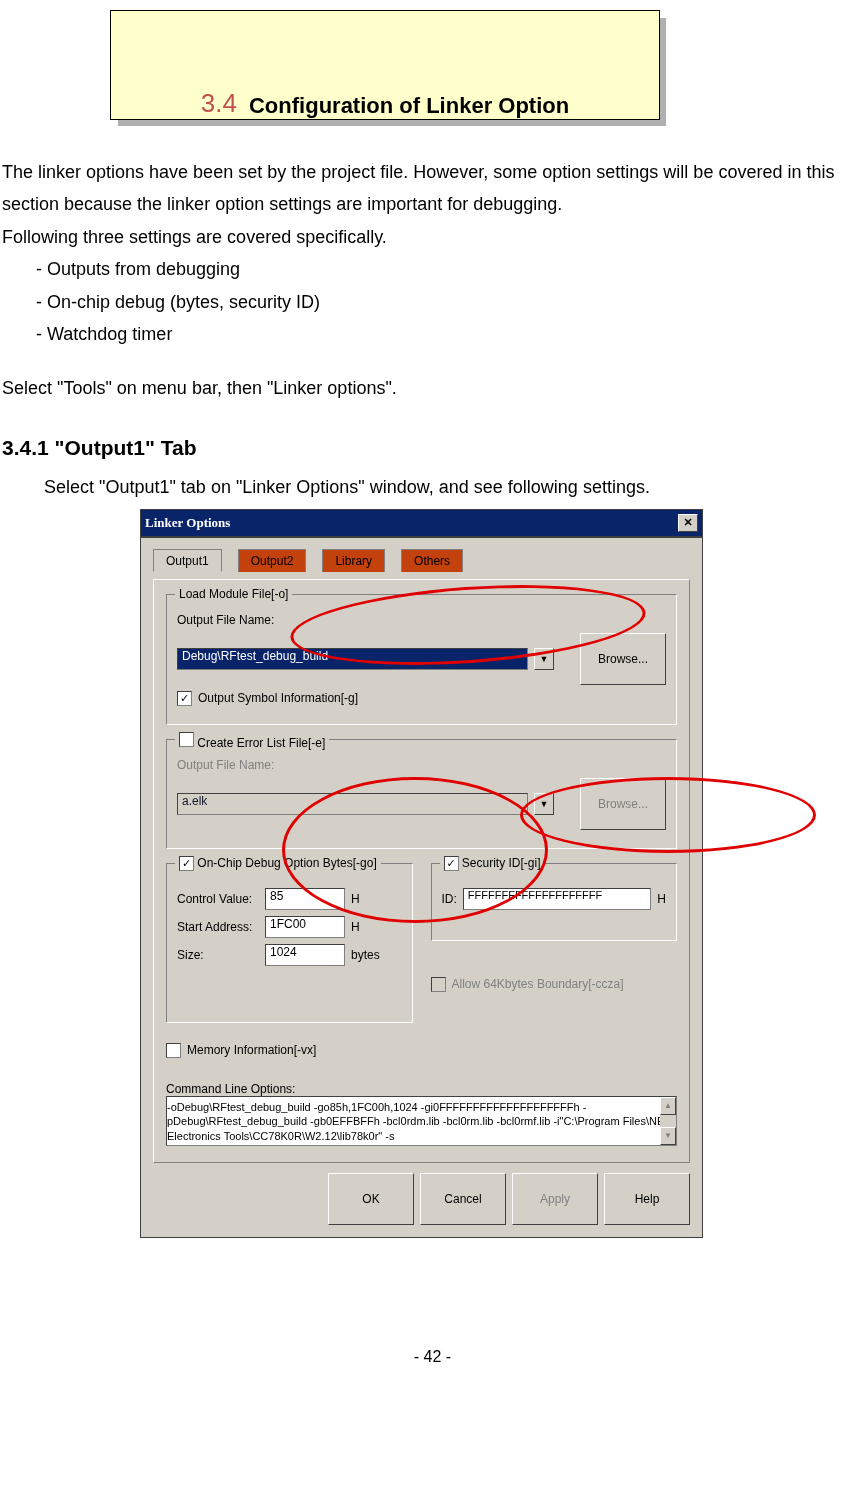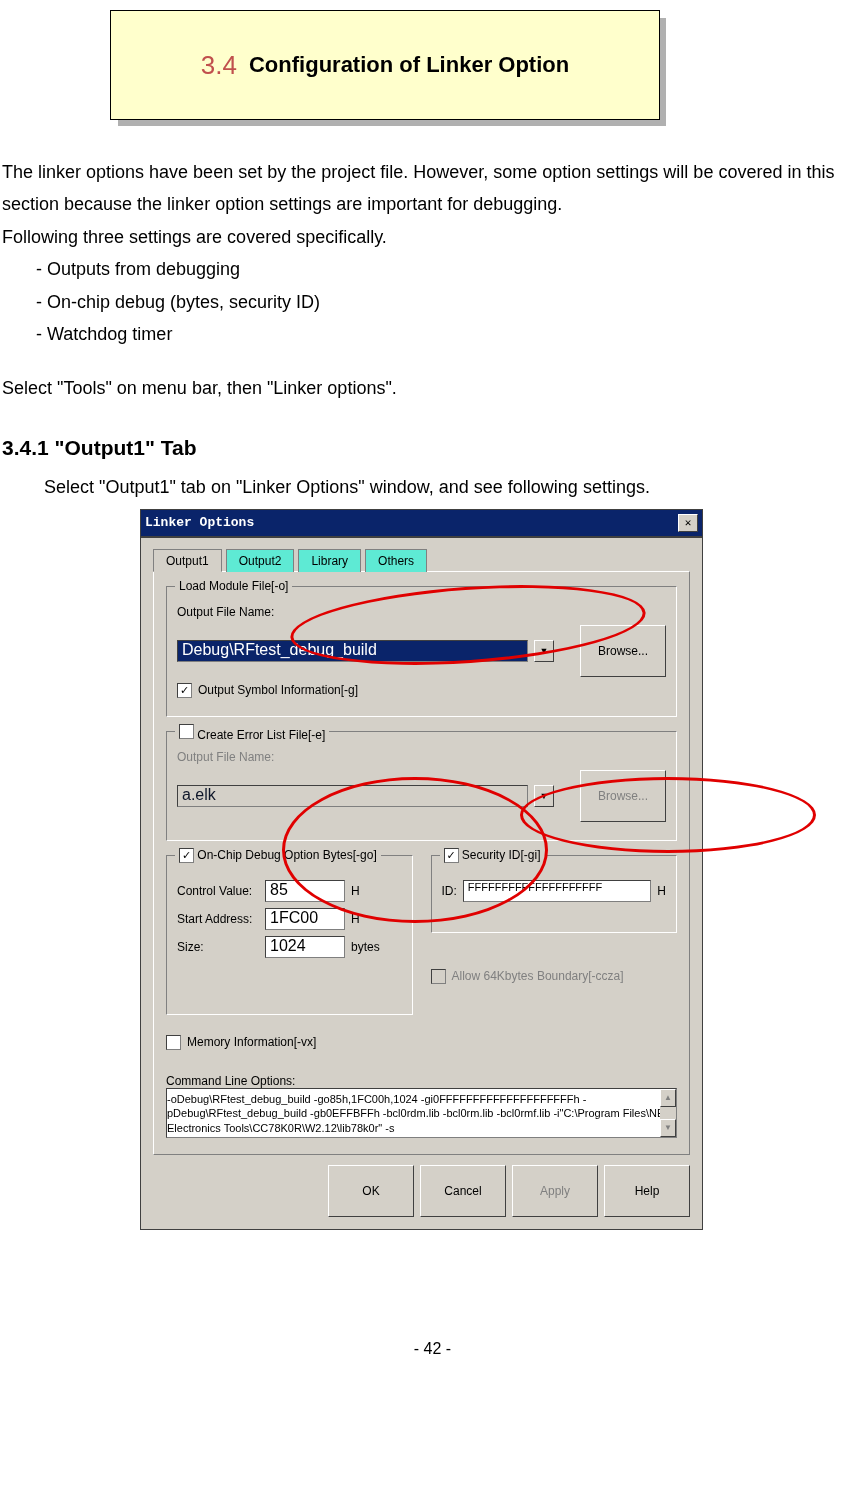--- a/index.html
+++ b/index.html
@@ -1,41 +1,41 @@
 <!DOCTYPE html>
 <html><head>
 <meta charset="utf-8">
 <style>
 body { font-family: Arial, Helvetica, sans-serif; margin:0; padding:0; background:#fff; color:#000; width:865px; }
 .page { padding: 10px 0 30px 0; }
 .banner-wrap { margin-left:110px; position:relative; }
 .banner-shadow { position:absolute; top:8px; left:8px; width:548px; height:108px; background:#b0b0b0; }
-.banner { position:relative; width:548px; height:108px; background:#ffffcc; border:1px solid #000; display:flex; align-items:center; justify-content:center; }
+.banner { position:relative; width:548px; height:108px; background:#ffffcc; border:1px solid #000; display:flex; align-items:flex-end; justify-content:center; }
 .banner .num { color:#c0504d; font-size:26px; margin-right:12px; font-family:Arial; }
 .banner .title { font-weight:bold; font-size:22px; }
 .body-text { font-size:18px; line-height:1.8; padding: 36px 2px 0 2px; }
 .bullet { padding-left:34px; }
 .subhead { font-size:21px; font-weight:bold; padding:24px 0 4px 0; }
 .indent { padding-left:42px; }
 
 .dlg-wrap { margin-left:140px; margin-top:6px; position:relative; width:563px; }
-.titlebar { height:26px; background:linear-gradient(#0a246a,#0a246a); color:#fff; font-size:13px; display:flex; align-items:center; padding:0 4px; font-family:Liberation Mono, monospace; font-weight:bold; border:1px solid #404040; }
+.titlebar { height:26px; background:linear-gradient(#0a246a,#0a246a); color:#fff; font-size:13px; display:flex; align-items:center; padding:0 4px; font-family:Liberation Serif, serif; font-weight:bold; border:1px solid #404040; }
 .titlebar .spacer { flex:1; }
 .titlebar .xbtn { width:18px; height:16px; background:#d4d0c8; border:1px solid #fff; border-right-color:#404040; border-bottom-color:#404040; color:#000; font-size:11px; display:flex; align-items:center; justify-content:center; font-weight:bold; }
 .dlg-body { background:#d4d0c8; border:1px solid #404040; padding:10px 12px 12px 12px; font-size:12px; font-family:Tahoma, Arial; }
 
-.tabs { display:flex; gap:4px; margin-bottom:0; }
-.tab { padding:4px 12px 3px 12px; border:1px solid #808080; border-bottom:none; background:#5eead4; font-size:12px; position:relative; top:1px; }
+.tabs { display:flex; gap:16px; margin-bottom:8px; }
+.tab { padding:4px 12px 3px 12px; border:1px solid #808080; border-bottom:none; background:#c2410c; font-size:12px; position:relative; top:1px; }
 .tab.active { background:#d4d0c8; border-bottom:1px solid #d4d0c8; z-index:2; }
 .tabpanel { border:1px solid #fff; border-right-color:#808080; border-bottom-color:#808080; padding:14px 12px 16px 12px; }
 
 .group { border:1px solid #808080; border-right-color:#fff; border-bottom-color:#fff; position:relative; padding:18px 10px 12px 10px; margin-bottom:14px; }
 .group-title { position:absolute; top:-8px; left:8px; background:#d4d0c8; padding:0 4px; font-size:12px; }
 .row { display:flex; align-items:center; gap:6px; margin:6px 0; }
-.w-input { background:#fff; border:1px solid #7f7f7f; border-top-color:#404040; border-left-color:#404040; height:20px; padding:0 4px; font-size:16px; }
+.w-input { background:#fff; border:1px solid #7f7f7f; border-top-color:#404040; border-left-color:#404040; height:20px; padding:0 4px; font-size:12px; }
 .w-input.sel { background:#0a246a; color:#fff; }
 .w-input.disabled { background:#d4d0c8; color:#0f172a; }
 .dd { width:18px; height:20px; background:#d4d0c8; border:1px solid #fff; border-right-color:#404040; border-bottom-color:#404040; display:flex; align-items:center; justify-content:center; font-size:9px; }
 .w-btn { background:#d4d0c8; border:1px solid #fff; border-right-color:#404040; border-bottom-color:#404040; padding:18px 12px; font-size:12px; min-width:60px; text-align:center; }
 .w-btn.disabled { color:#808080; }
 .chk { width:13px; height:13px; background:#fff; border:1px solid #7f7f7f; border-top-color:#404040; border-left-color:#404040; display:inline-flex; align-items:center; justify-content:center; font-size:11px; line-height:1; }
 .chk.disabled { background:#d4d0c8; }
 .twocol { display:flex; gap:18px; }
 .col { flex:1; }
 .lbl { font-size:12px; }

